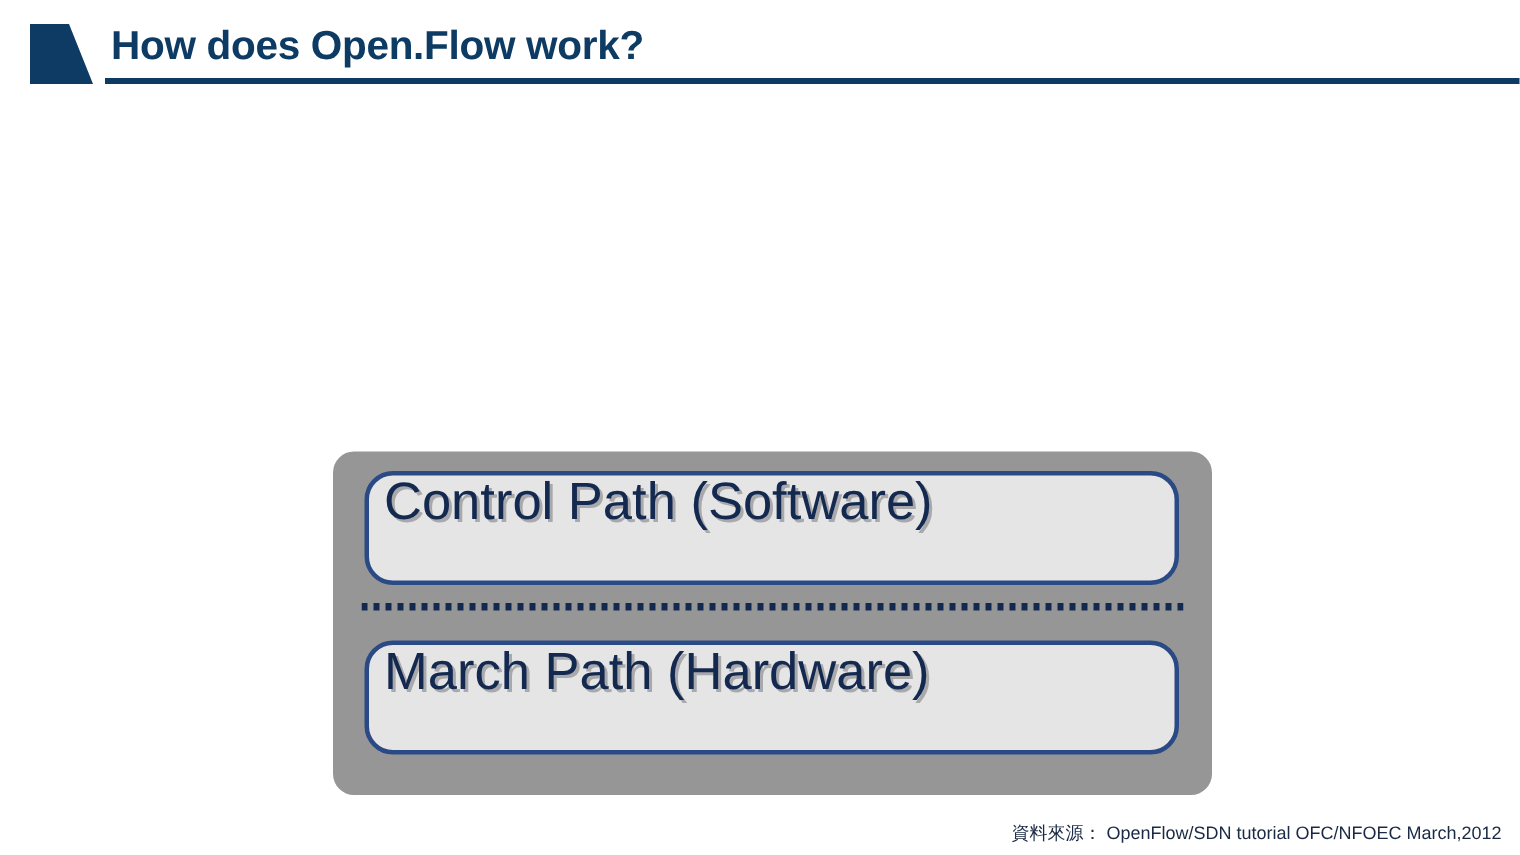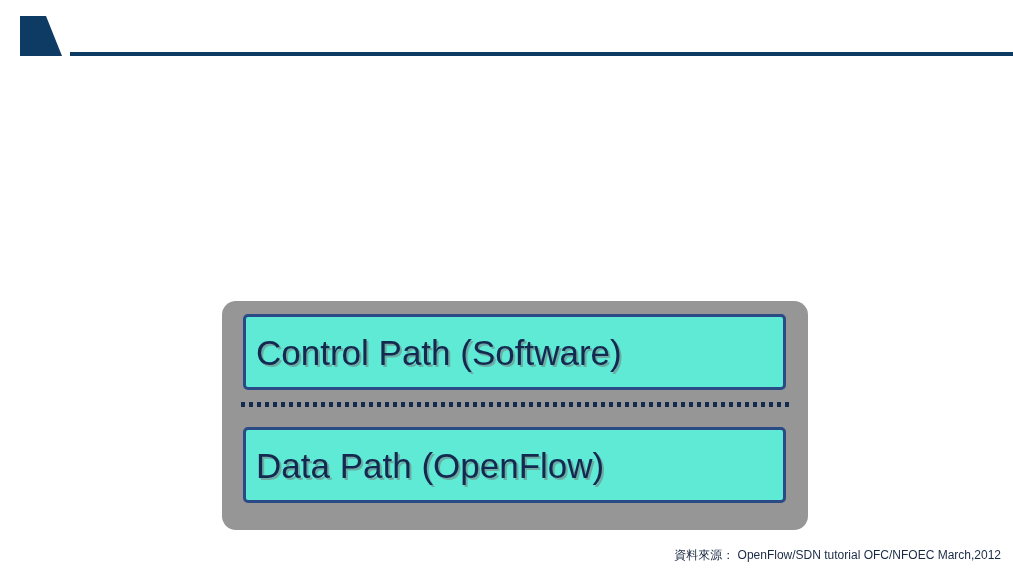--- a/index.html
+++ b/index.html
@@ -63,26 +63,26 @@
     background: #969696;
     border-radius: 14px;
     box-sizing: border-box;
     padding: 13px 21px;
   }
   .path-box {
     position: absolute;
     left: 243px;
     width: 543px;
     height: 76px;
-    background: #5eead4;
+    background: #e5e5e5;
     border: 3px solid #2a4a86;
-    border-radius: 5px;
+    border-radius: 19px;
     box-sizing: border-box;
     display: flex;
-    align-items: center;
+    align-items: flex-start;
   }
   .path-box.control { top: 314px; }
   .path-box.data    { top: 427px; }
 
   .path-label {
     padding-left: 10px;
     font-size: 35px;
     color: #14294f;
     line-height: 1;
     white-space: nowrap;
@@ -116,29 +116,30 @@
 <body>
 
 <div class="slide-header">
 
   <div class="header-logo">
     <svg width="46" height="48" viewBox="0 0 46 48" xmlns="http://www.w3.org/2000/svg">
       <polygon points="2,6 28,6 44,46 2,46" fill="#0d3b63"></polygon>
     </svg>
   </div>
 
+  <div class="slide-title">How does Open.Flow work?</div>
 
   <div class="title-rule"></div>
 </div>
 
 <div class="diagram"></div>
 
 <div class="path-box control">
   <span class="path-label">Control Path (Software)</span>
 </div>
 
 <div class="separator"></div>
 
 <div class="path-box data">
-  <span class="path-label">Data Path (OpenFlow)</span>
+  <span class="path-label">March Path (Hardware)</span>
 </div>
 
 <div class="source-note">資料來源： OpenFlow/SDN tutorial OFC/NFOEC March,2012</div>
 
 </body></html>

